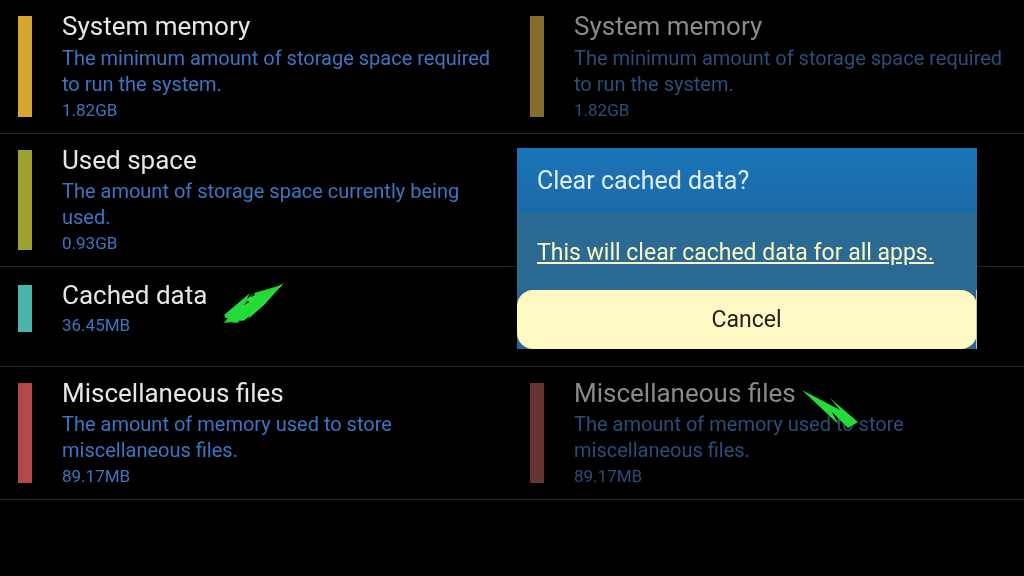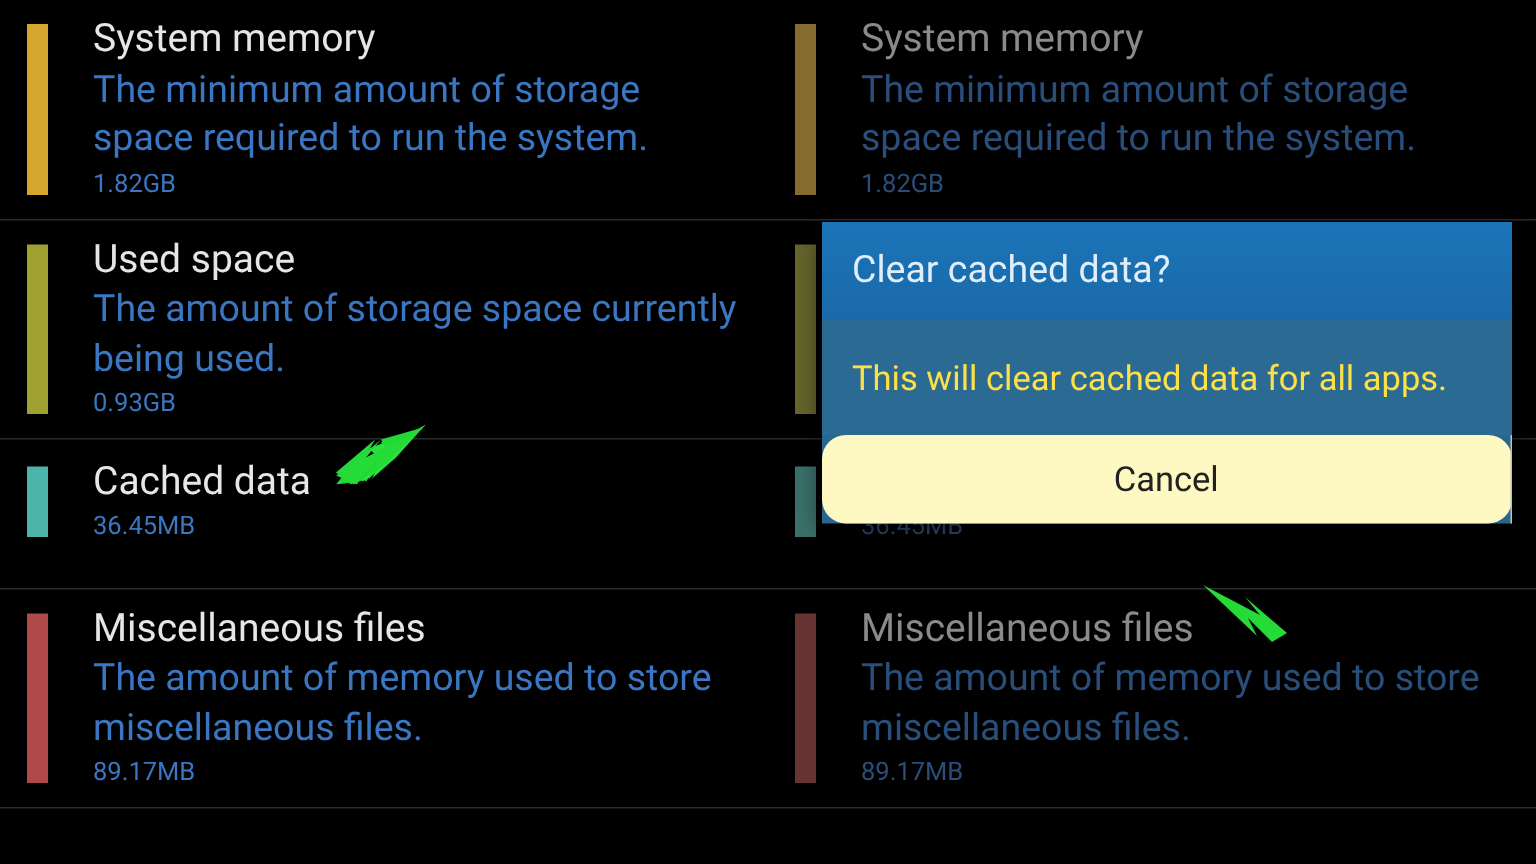--- a/index.html
+++ b/index.html
@@ -9,30 +9,30 @@
   .list { display: flex; flex-direction: column; }
   .row { display: flex; align-items: stretch; border-bottom: 1px solid #2c2c2c; padding: 10px 18px 12px 18px; position: relative; }
   .row.short { padding-top: 12px; padding-bottom: 30px; }
   .color-bar { width: 14px; margin-right: 30px; margin-top: 6px; margin-bottom: 4px; }
   .sys   { background: #d6a62f; }
   .used  { background: #9ea02f; }
   .cache { background: #4cb4a8; }
   .misc  { background: #b04a4a; }
   .text-col { flex: 1; }
   .title { color: #e6e6e6; font-size: 26px; font-weight: 400; line-height: 1.25; }
-  .desc  { color: #3a76c1; font-size: 25px; line-height: 1.3; margin-top: 2px; }
+  .desc  { color: #3a76c1; font-size: 20px; line-height: 1.3; margin-top: 2px; }
   .size  { color: #3a76c1; font-size: 17px; line-height: 1.3; margin-top: 2px; }
   .dim .title { color: #8a8a8a; }
   .dim .desc, .dim .size { color: #2a4e7a; }
   .dim .color-bar { filter: brightness(0.65) saturate(0.8); }
 
   
-  .dialog { position: absolute; left: 548px; top: 148px; width: 460px; background: #26668f; box-shadow: 0 4px 18px rgba(0,0,0,0.6); }
+  .dialog { position: absolute; left: 517px; top: 148px; width: 460px; background: #26668f; box-shadow: 0 4px 18px rgba(0,0,0,0.6); }
   .dlg-header { background: #1b6fb0; background: linear-gradient(#1a74b8,#1b6aa8); color: #e0eefb; font-size: 25px; padding: 18px 20px; }
-  .dlg-body { color: #fde047; font-size: 23px; padding: 24px 20px 22px 20px; line-height: 1.35; background: #2b6a92; }
+  .dlg-body { color: #fef9c3; font-size: 23px; padding: 24px 20px 22px 20px; line-height: 1.35; background: #2b6a92; text-decoration: underline; }
   .dlg-buttons { display: flex; background: #fef9c3; border-radius: 16px; }
   .dlg-btn { flex: 1; text-align: center; font-size: 23px; color: #222; padding: 16px 0; cursor: pointer; }
   .dlg-sep { width: 1px; background: #bfbfbf; }
 
   
   .arrow { position: absolute; width: 60px; height: 40px; pointer-events: none; }
   .arrow svg { width: 100%; height: 100%; display: block; }
 </style>
 </head>
 <body>

